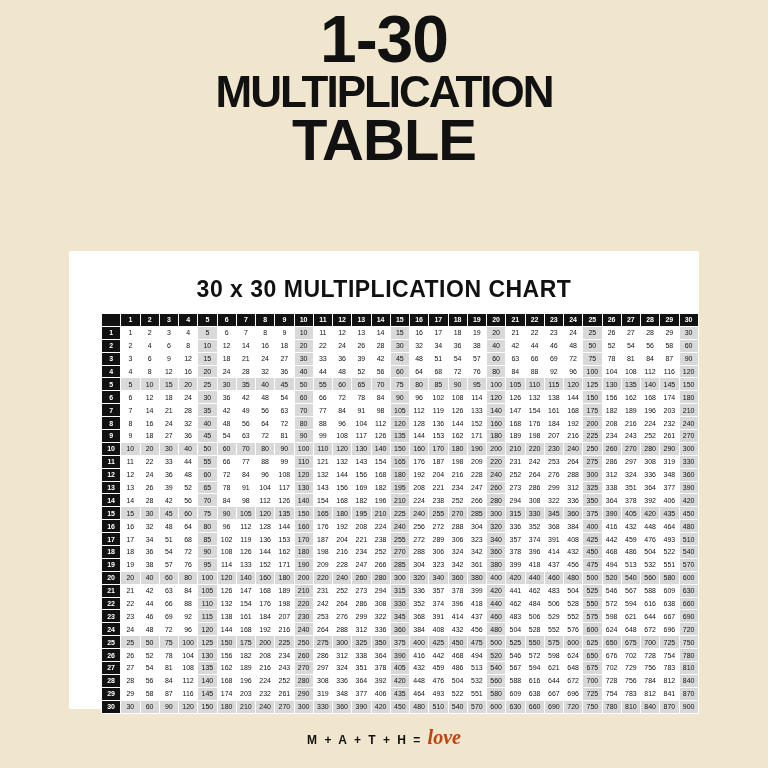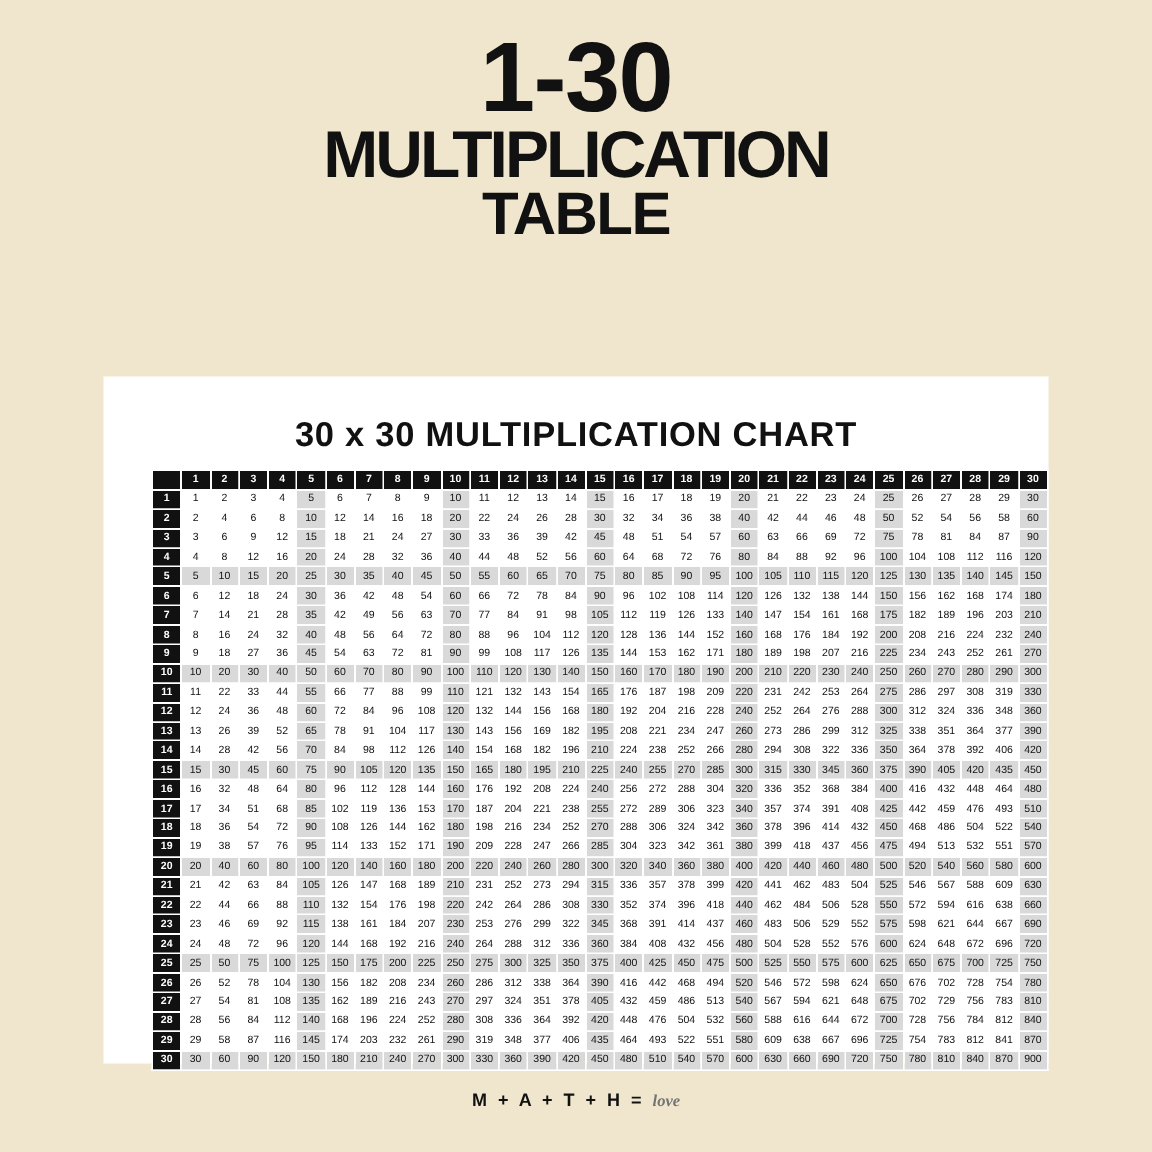--- a/index.html
+++ b/index.html
@@ -13,34 +13,34 @@
     font-family: "Liberation Sans", sans-serif;
     overflow: hidden;
   }
   .page {
     position: relative;
     width: 768px;
     height: 768px;
     box-sizing: border-box;
   }
   .title-block {
-    padding-top: 20px;
+    padding-top: 8px;
     text-align: center;
     color: #111111;
   }
   .title-line {
     font-family: "Liberation Sans", sans-serif;
     font-weight: bold;
     letter-spacing: -1px;
     line-height: 0.95;
     text-transform: uppercase;
   }
   .title-line-1 { font-size: 66px; }
   .title-line-2 { font-size: 44px; letter-spacing: -2px; }
-  .title-line-3 { font-size: 40px; letter-spacing: -1px; }
+  .title-line-3 { font-size: 58px; letter-spacing: -1px; }
 
   .card {
     position: absolute;
     left: 69px;
     top: 251px;
     width: 630px;
     height: 458px;
     background: #ffffff;
     box-sizing: border-box;
   }
@@ -87,26 +87,26 @@
   }
   .footer {
     text-align: center;
     margin-top: 12px;
     font-size: 12px;
     font-weight: bold;
     letter-spacing: 2px;
     color: #111111;
   }
   .footer .love {
-    color: #737373;
+    color: #c2410c;
     font-family: "Liberation Serif", serif;
     font-style: italic;
     font-weight: bold;
     letter-spacing: 0;
-    font-size: 11px;
+    font-size: 20px;
   }
 </style>
 </head>
 <body>
 
 <div class="page">
 
   <div class="title-block">
     <div class="title-line title-line-1">1-30</div>
     <div class="title-line title-line-2">MULTIPLICATION</div>

